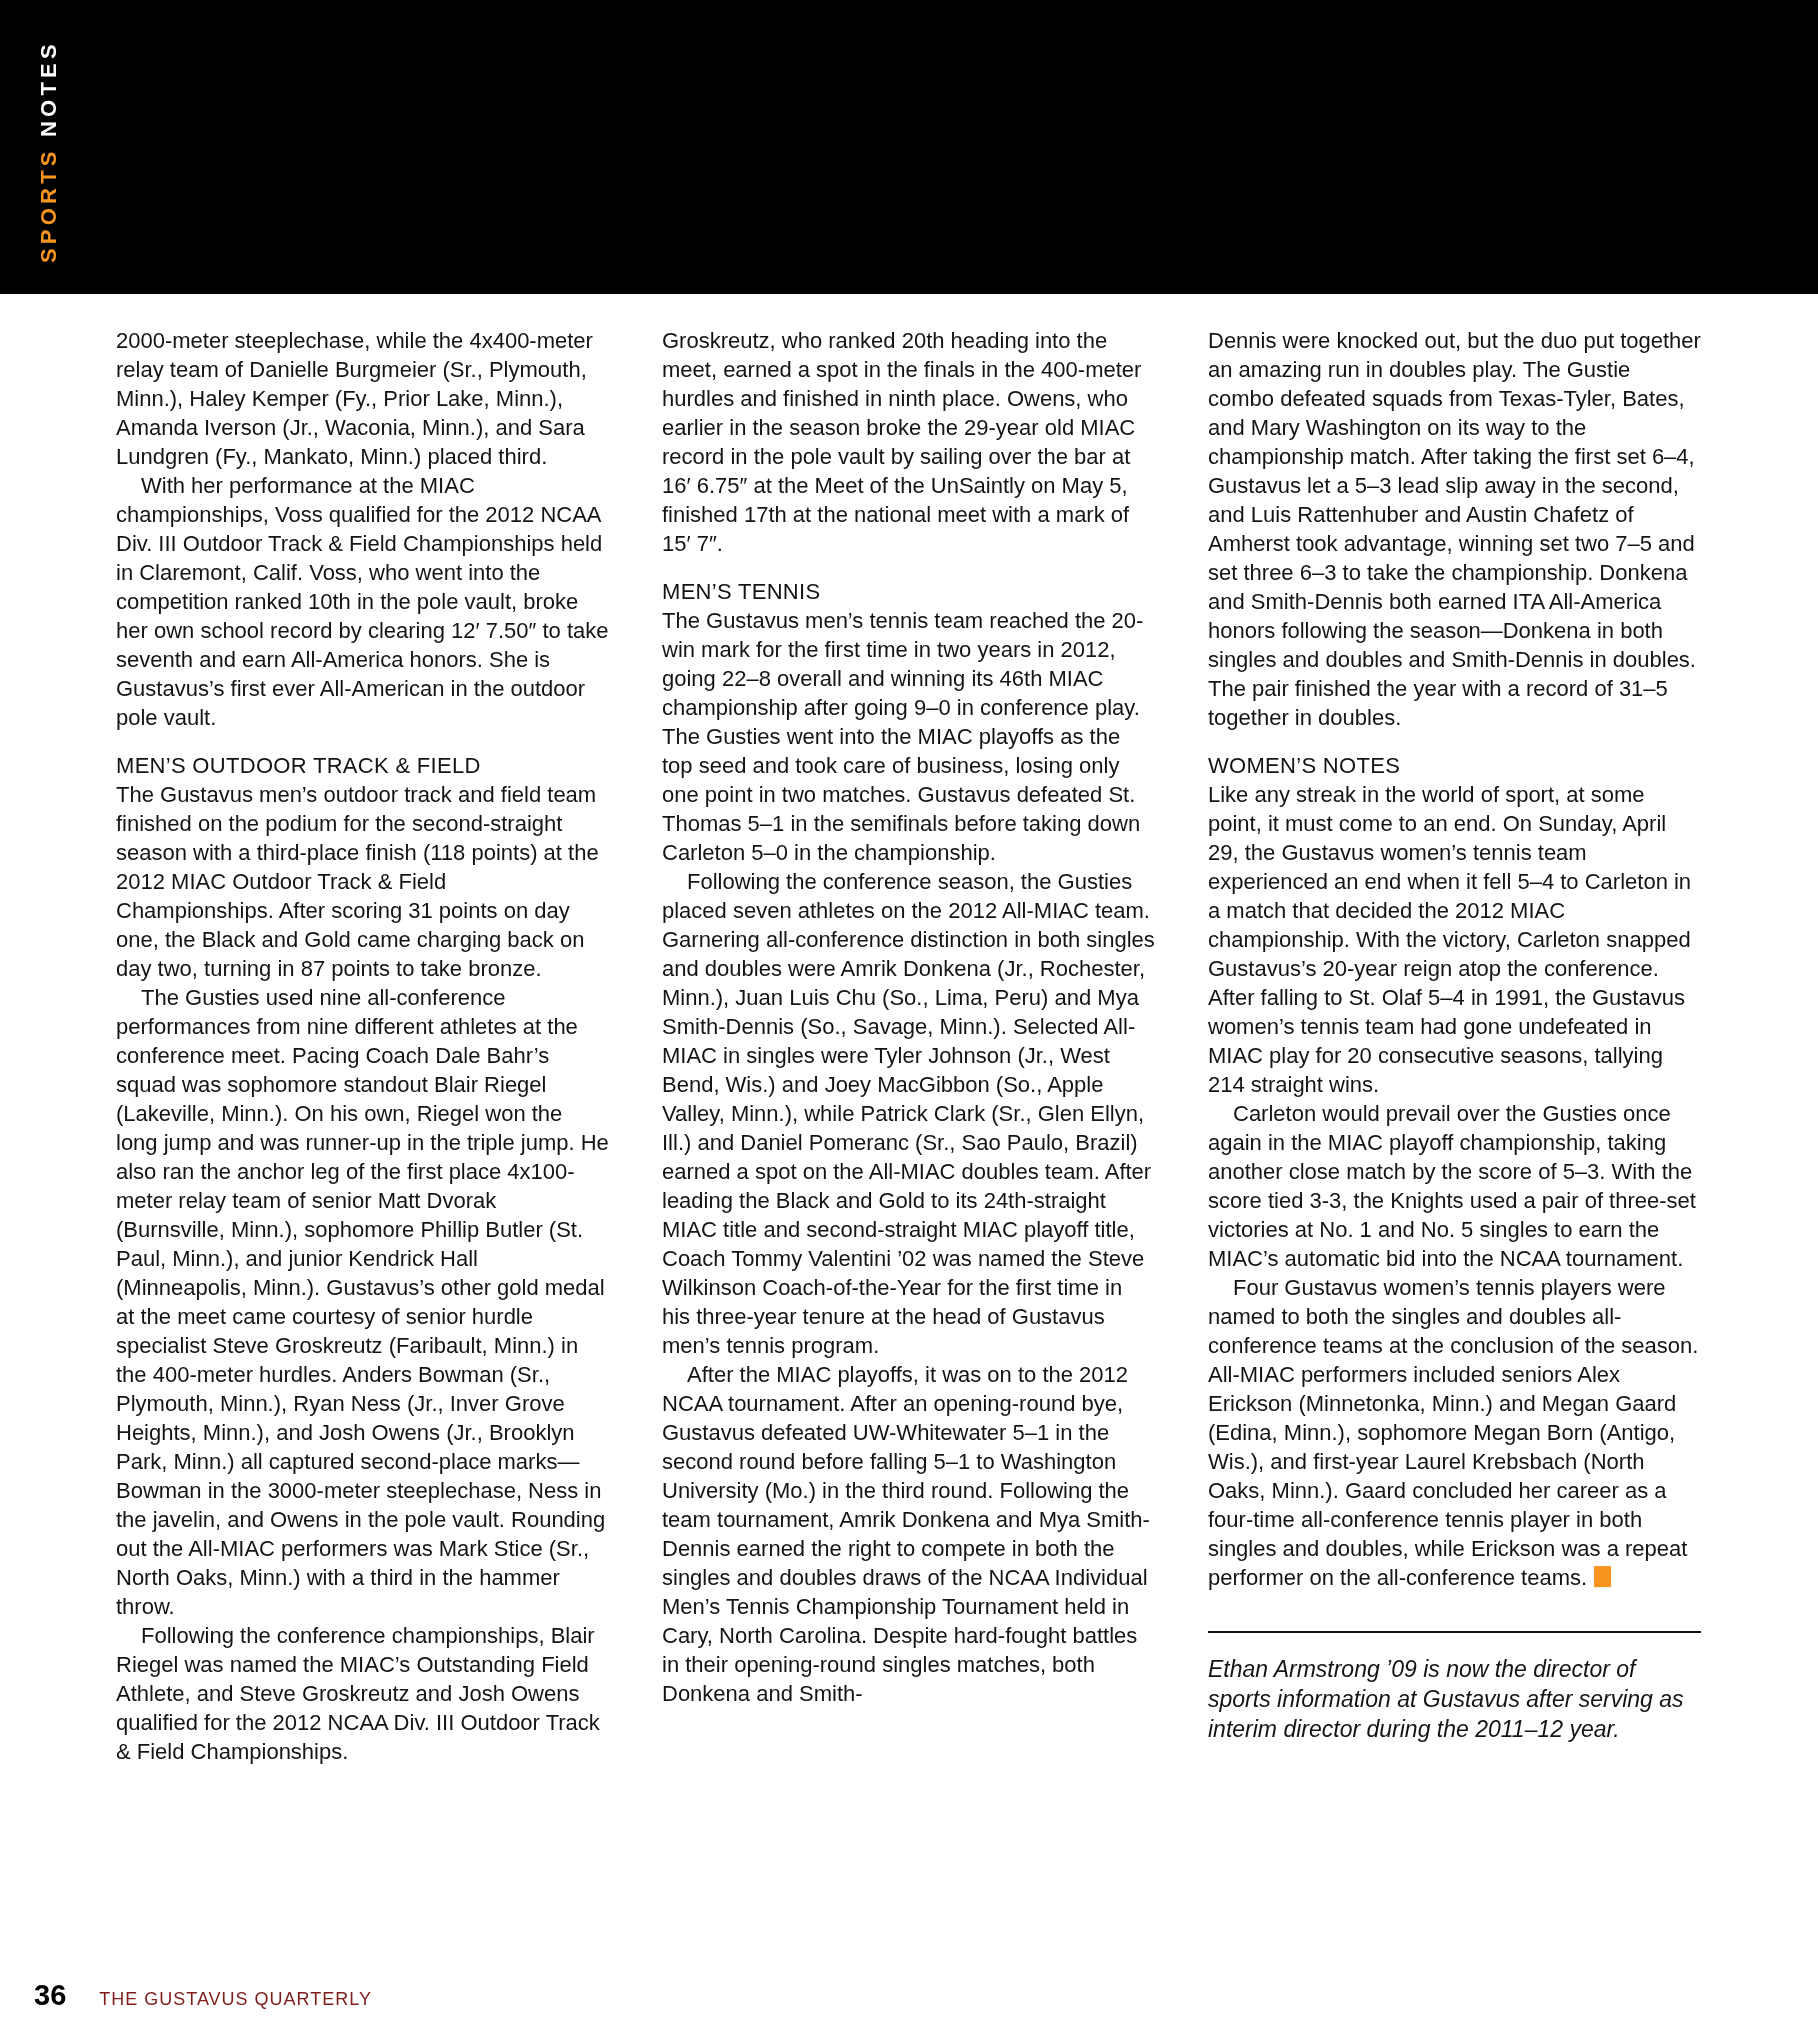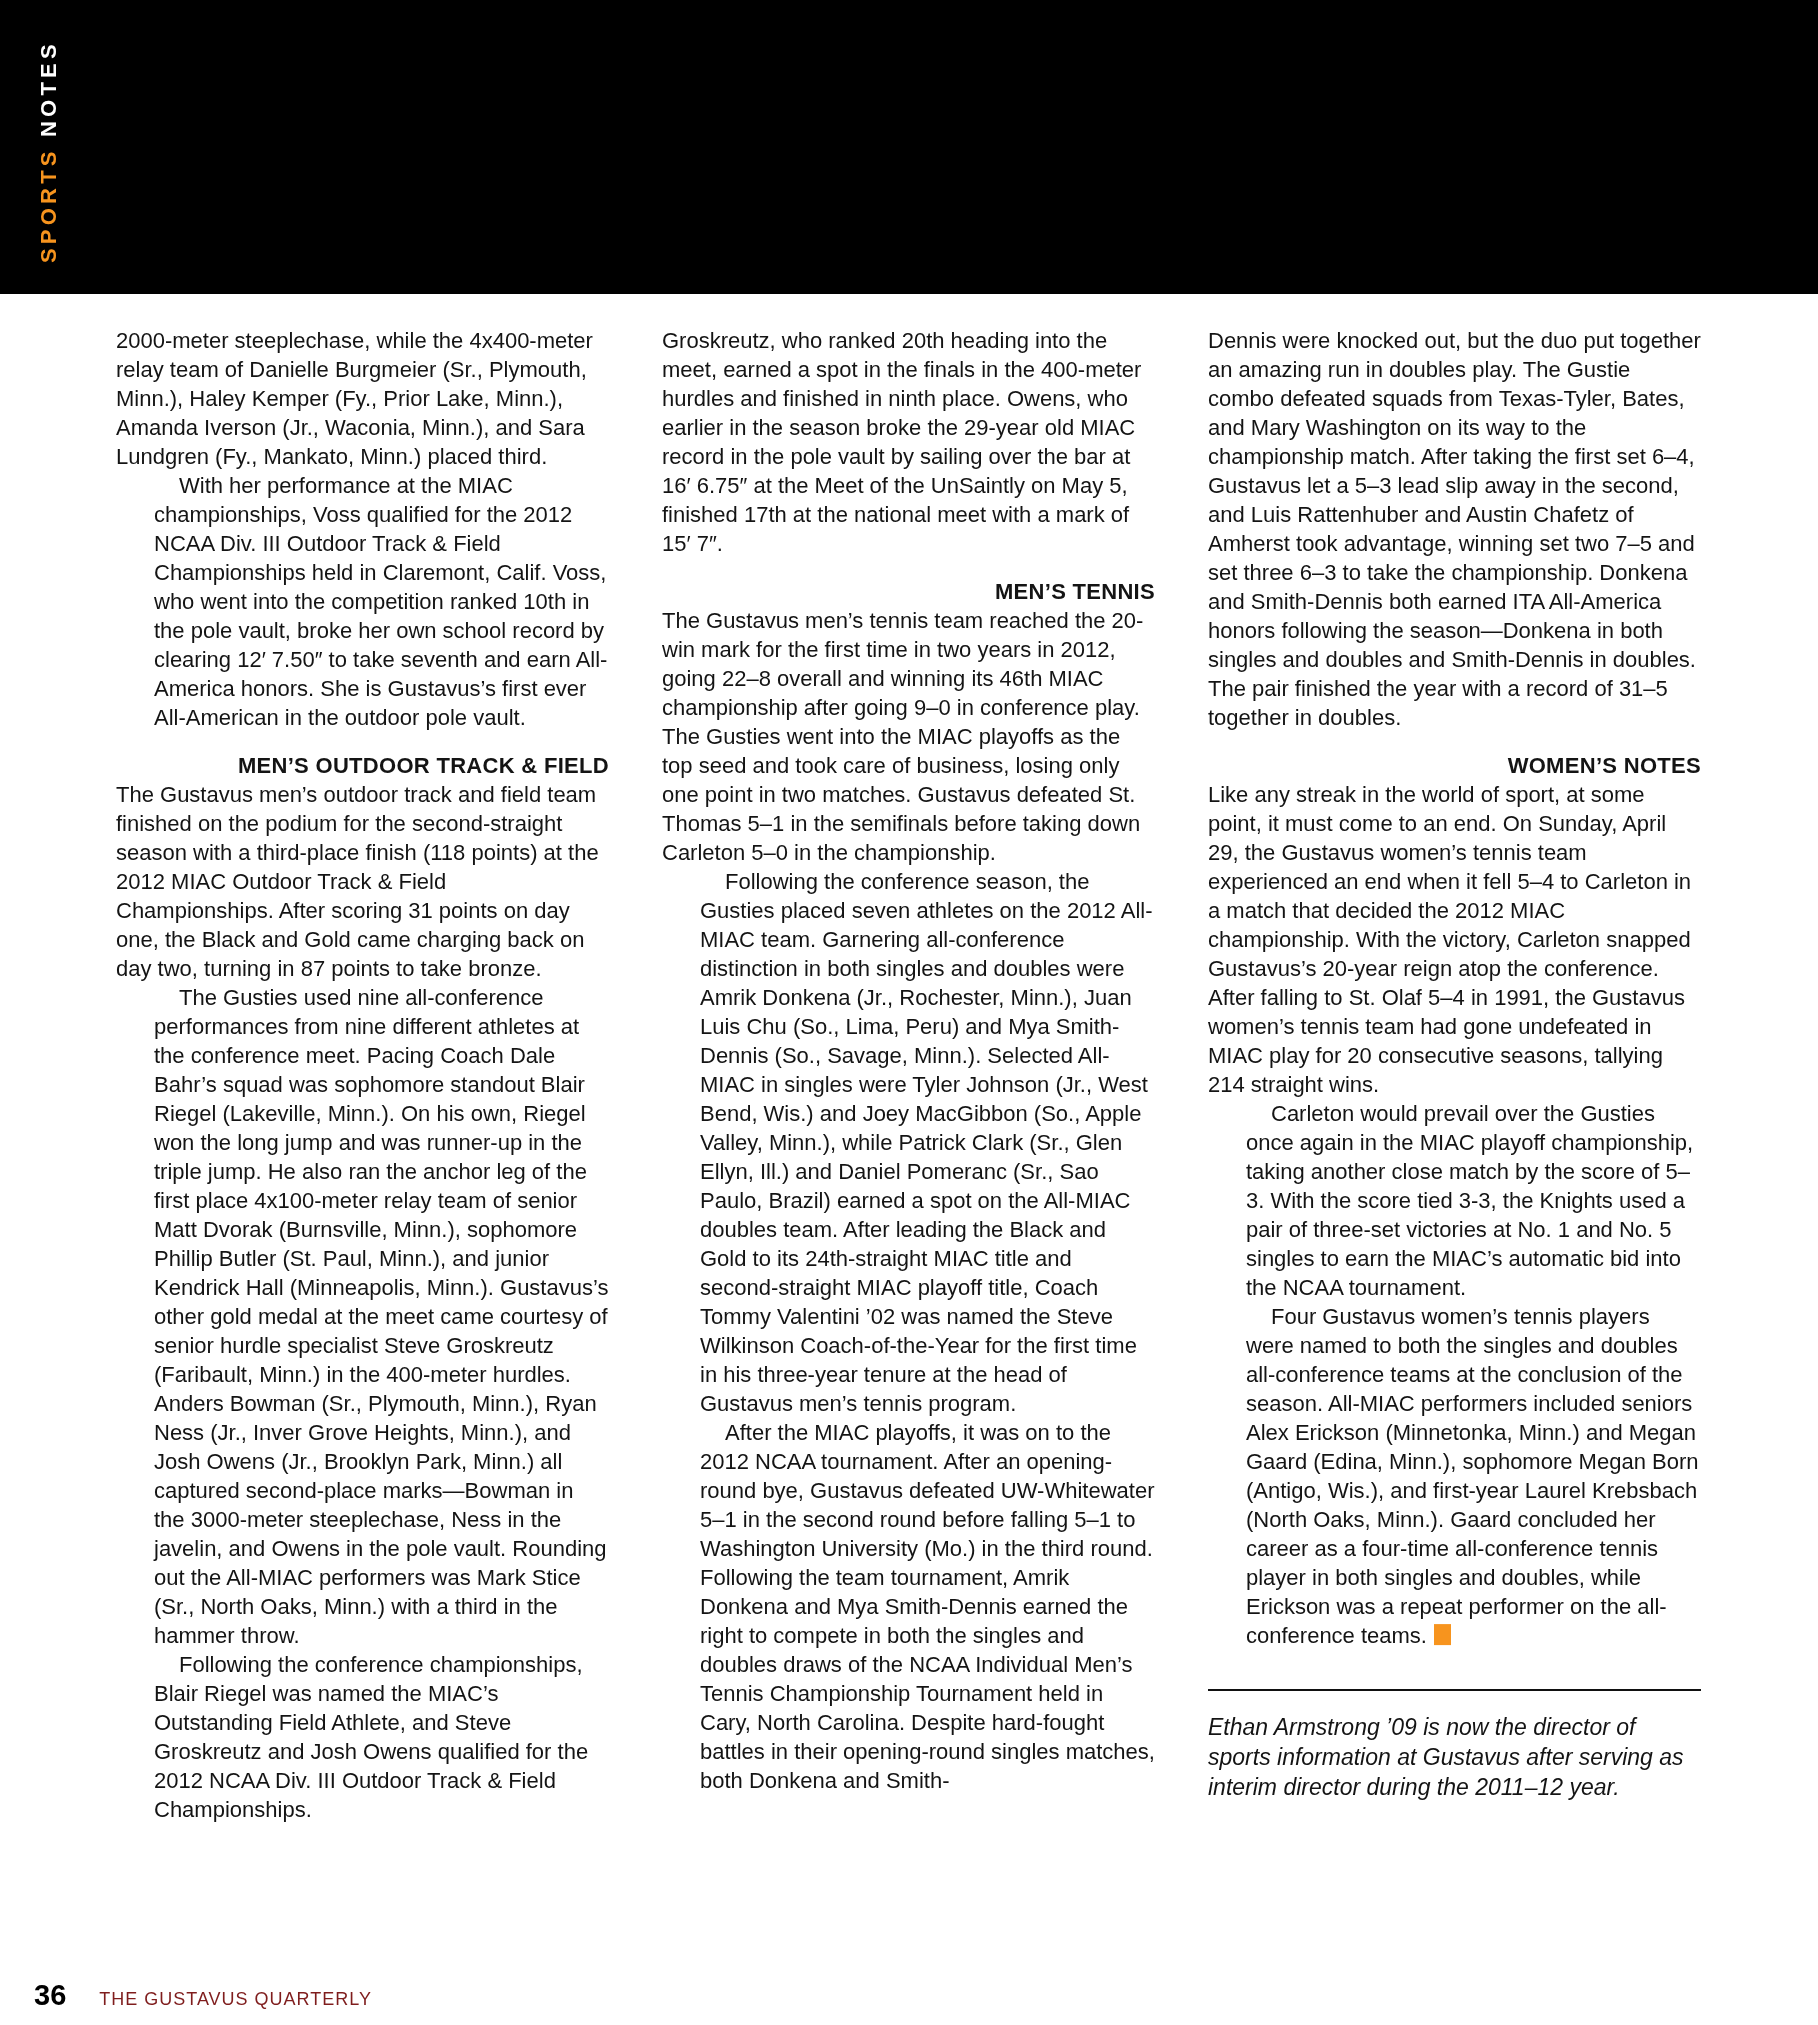--- a/index.html
+++ b/index.html
@@ -47,28 +47,27 @@
     top: 326px;
     width: 493px;
     font-size: 22px;
     line-height: 29px;
     color: #141414;
   }
   .col-1 { left: 116px; }
   .col-2 { left: 662px; }
   .col-3 { left: 1208px; }
   p.body-par { margin: 0; }
-  p.indent { text-indent: 25px; margin-left: 38px; }
+  p.indent { text-indent: 25px; }
   .section-heading {
     margin: 19.4px 0 0 0;
     font-size: 22px;
     line-height: 29px;
-    font-weight: bold;
+    font-weight: normal;
     letter-spacing: 0.3px;
-    text-align: right;
   }
   .end-mark {
     display: inline-block;
     width: 16.6px;
     height: 21px;
     background: #F7941E;
     margin-left: 7px;
     transform: translateY(2.1px);
   }
   .note-divider {

